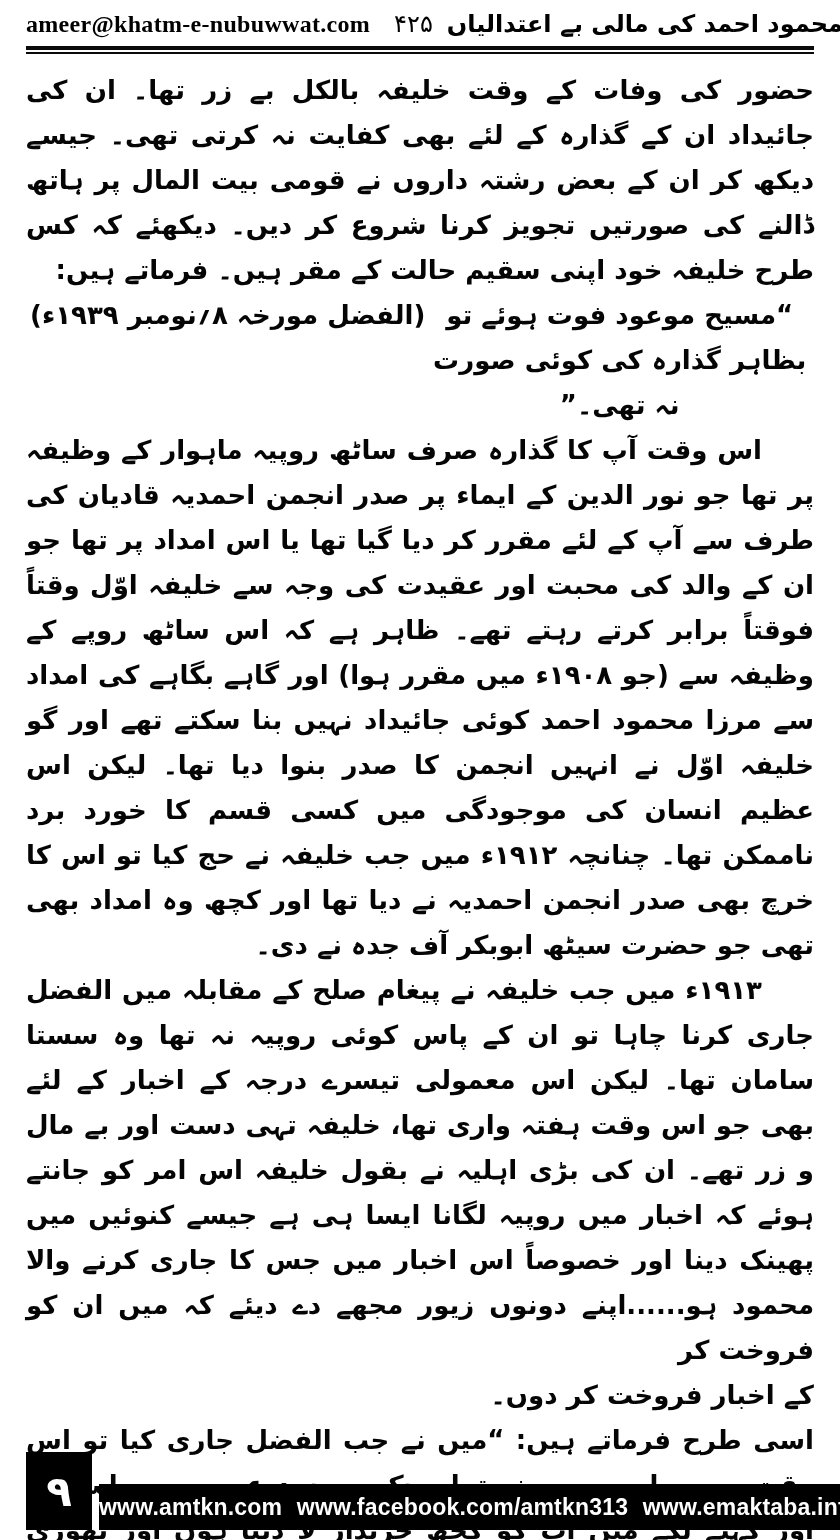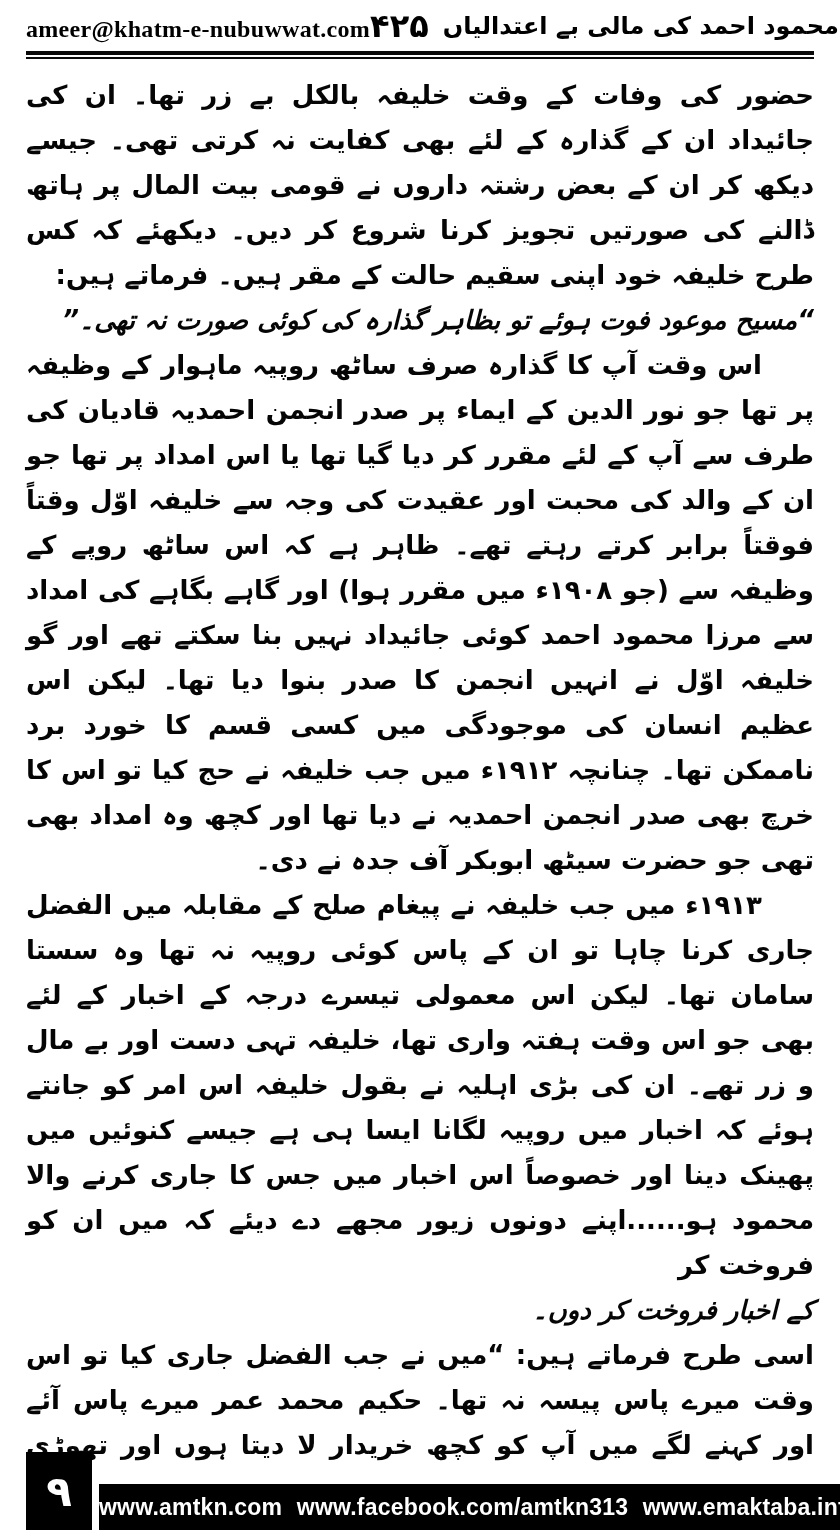--- a/index.html
+++ b/index.html
@@ -7,47 +7,47 @@
   body { width:840px; margin:0 auto; font-family:"DejaVu Sans", sans-serif; }
   .page {
     position:relative;
     width:840px; height:1540px;
     background:#ffffff;
     color:#000;
     overflow:hidden;
   }
   
   .header { padding:10px 26px 0 26px; }
-  .header-row { display:flex; align-items:baseline; }
+  .header-row { display:flex; align-items:baseline;gap:24px; }
   .email {
     font-family:"Liberation Serif", serif;
     font-weight:bold; font-size:24px; letter-spacing:0.3px;
     white-space:nowrap;
   }
   .right-group { margin-left:auto; display:flex; align-items:center; gap:14px; direction:ltr; }
-  .hpage { font-size:32px; font-weight:bold; line-height:1; }
+  .hpage { font-size:24px; font-weight:normal; line-height:1; }
   .title { direction:rtl; font-size:24px; font-weight:bold; white-space:nowrap; }
   .rule { margin-top:8px; height:8px; border-top:4px solid #0a0a0a; border-bottom:2px solid #0a0a0a; }
   
   .content {
     direction:rtl;
     padding:14px 26px 0 26px;
     font-size:26px;
     font-weight:bold;
     line-height:45px;
     color:#050505;
   }
   .para { text-align:justify; text-align-last:right; }
   .para.indent { text-indent:52px; }
   .refline {
     display:flex; direction:rtl;
     justify-content:space-between; align-items:baseline;
     line-height:45px;
   }
-  .refline .tail { text-align:left;font-style:italic; }
+  .refline .tail { text-align:center; }
   .refline .ref { text-align:left; white-space:nowrap; padding-left:4px; }
   
   .footer {
     position:absolute; left:26px; right:2px; bottom:10px;
     display:flex; align-items:flex-end;
   }
   .pnum-box {
     width:66px; height:78px; background:#000; color:#fff;
     display:flex; align-items:center; justify-content:center;
     font-size:42px; font-weight:bold;
@@ -77,20 +77,21 @@
     </div>
     <div class="rule"></div>
   </header>
 
   <main class="content" dir="rtl">
 
     <p class="para">حضور کی وفات کے وقت خلیفہ بالکل بے زر تھا۔ ان کی جائیداد ان کے گذارہ کے لئے بھی کفایت نہ کرتی تھی۔ جیسے دیکھ کر ان کے بعض رشتہ داروں نے قومی بیت المال پر ہاتھ ڈالنے کی صورتیں تجویز کرنا شروع کر دیں۔ دیکھئے کہ کس طرح خلیفہ خود اپنی سقیم حالت کے مقر ہیں۔ فرماتے ہیں:</p>
 
     <div class="refline">
       <span class="tail">“مسیح موعود فوت ہوئے تو بظاہر گذارہ کی کوئی صورت نہ تھی۔”</span>
+      <span class="ref">(الفضل مورخہ ۸؍نومبر ۱۹۳۹ء)</span>
     </div>
 
     <p class="para indent">اس وقت آپ کا گذارہ صرف ساٹھ روپیہ ماہوار کے وظیفہ پر تھا جو نور الدین کے ایماء پر صدر انجمن احمدیہ قادیان کی طرف سے آپ کے لئے مقرر کر دیا گیا تھا یا اس امداد پر تھا جو ان کے والد کی محبت اور عقیدت کی وجہ سے خلیفہ اوّل وقتاً فوقتاً برابر کرتے رہتے تھے۔ ظاہر ہے کہ اس ساٹھ روپے کے وظیفہ سے (جو ۱۹۰۸ء میں مقرر ہوا) اور گاہے بگاہے کی امداد سے مرزا محمود احمد کوئی جائیداد نہیں بنا سکتے تھے اور گو خلیفہ اوّل نے انہیں انجمن کا صدر بنوا دیا تھا۔ لیکن اس عظیم انسان کی موجودگی میں کسی قسم کا خورد برد ناممکن تھا۔ چنانچہ ۱۹۱۲ء میں جب خلیفہ نے حج کیا تو اس کا خرچ بھی صدر انجمن احمدیہ نے دیا تھا اور کچھ وہ امداد بھی تھی جو حضرت سیٹھ ابوبکر آف جدہ نے دی۔</p>
 
     <p class="para indent">۱۹۱۳ء میں جب خلیفہ نے پیغام صلح کے مقابلہ میں الفضل جاری کرنا چاہا تو ان کے پاس کوئی روپیہ نہ تھا وہ سستا سامان تھا۔ لیکن اس معمولی تیسرے درجہ کے اخبار کے لئے بھی جو اس وقت ہفتہ واری تھا، خلیفہ تہی دست اور بے مال و زر تھے۔ ان کی بڑی اہلیہ نے بقول خلیفہ اس امر کو جانتے ہوئے کہ اخبار میں روپیہ لگانا ایسا ہی ہے جیسے کنوئیں میں پھینک دینا اور خصوصاً اس اخبار میں جس کا جاری کرنے والا محمود ہو......اپنے دونوں زیور مجھے دے دیئے کہ میں ان کو فروخت کر</p>
     <div class="refline">
       <span class="tail">کے اخبار فروخت کر دوں۔</span>
     </div>
 
     <p class="para">اسی طرح فرماتے ہیں: “میں نے جب الفضل جاری کیا تو اس وقت میرے پاس پیسہ نہ تھا۔ حکیم محمد عمر میرے پاس آئے اور کہنے لگے میں آپ کو کچھ خریدار لا دیتا ہوں اور تھوڑی دیر میں</p>

